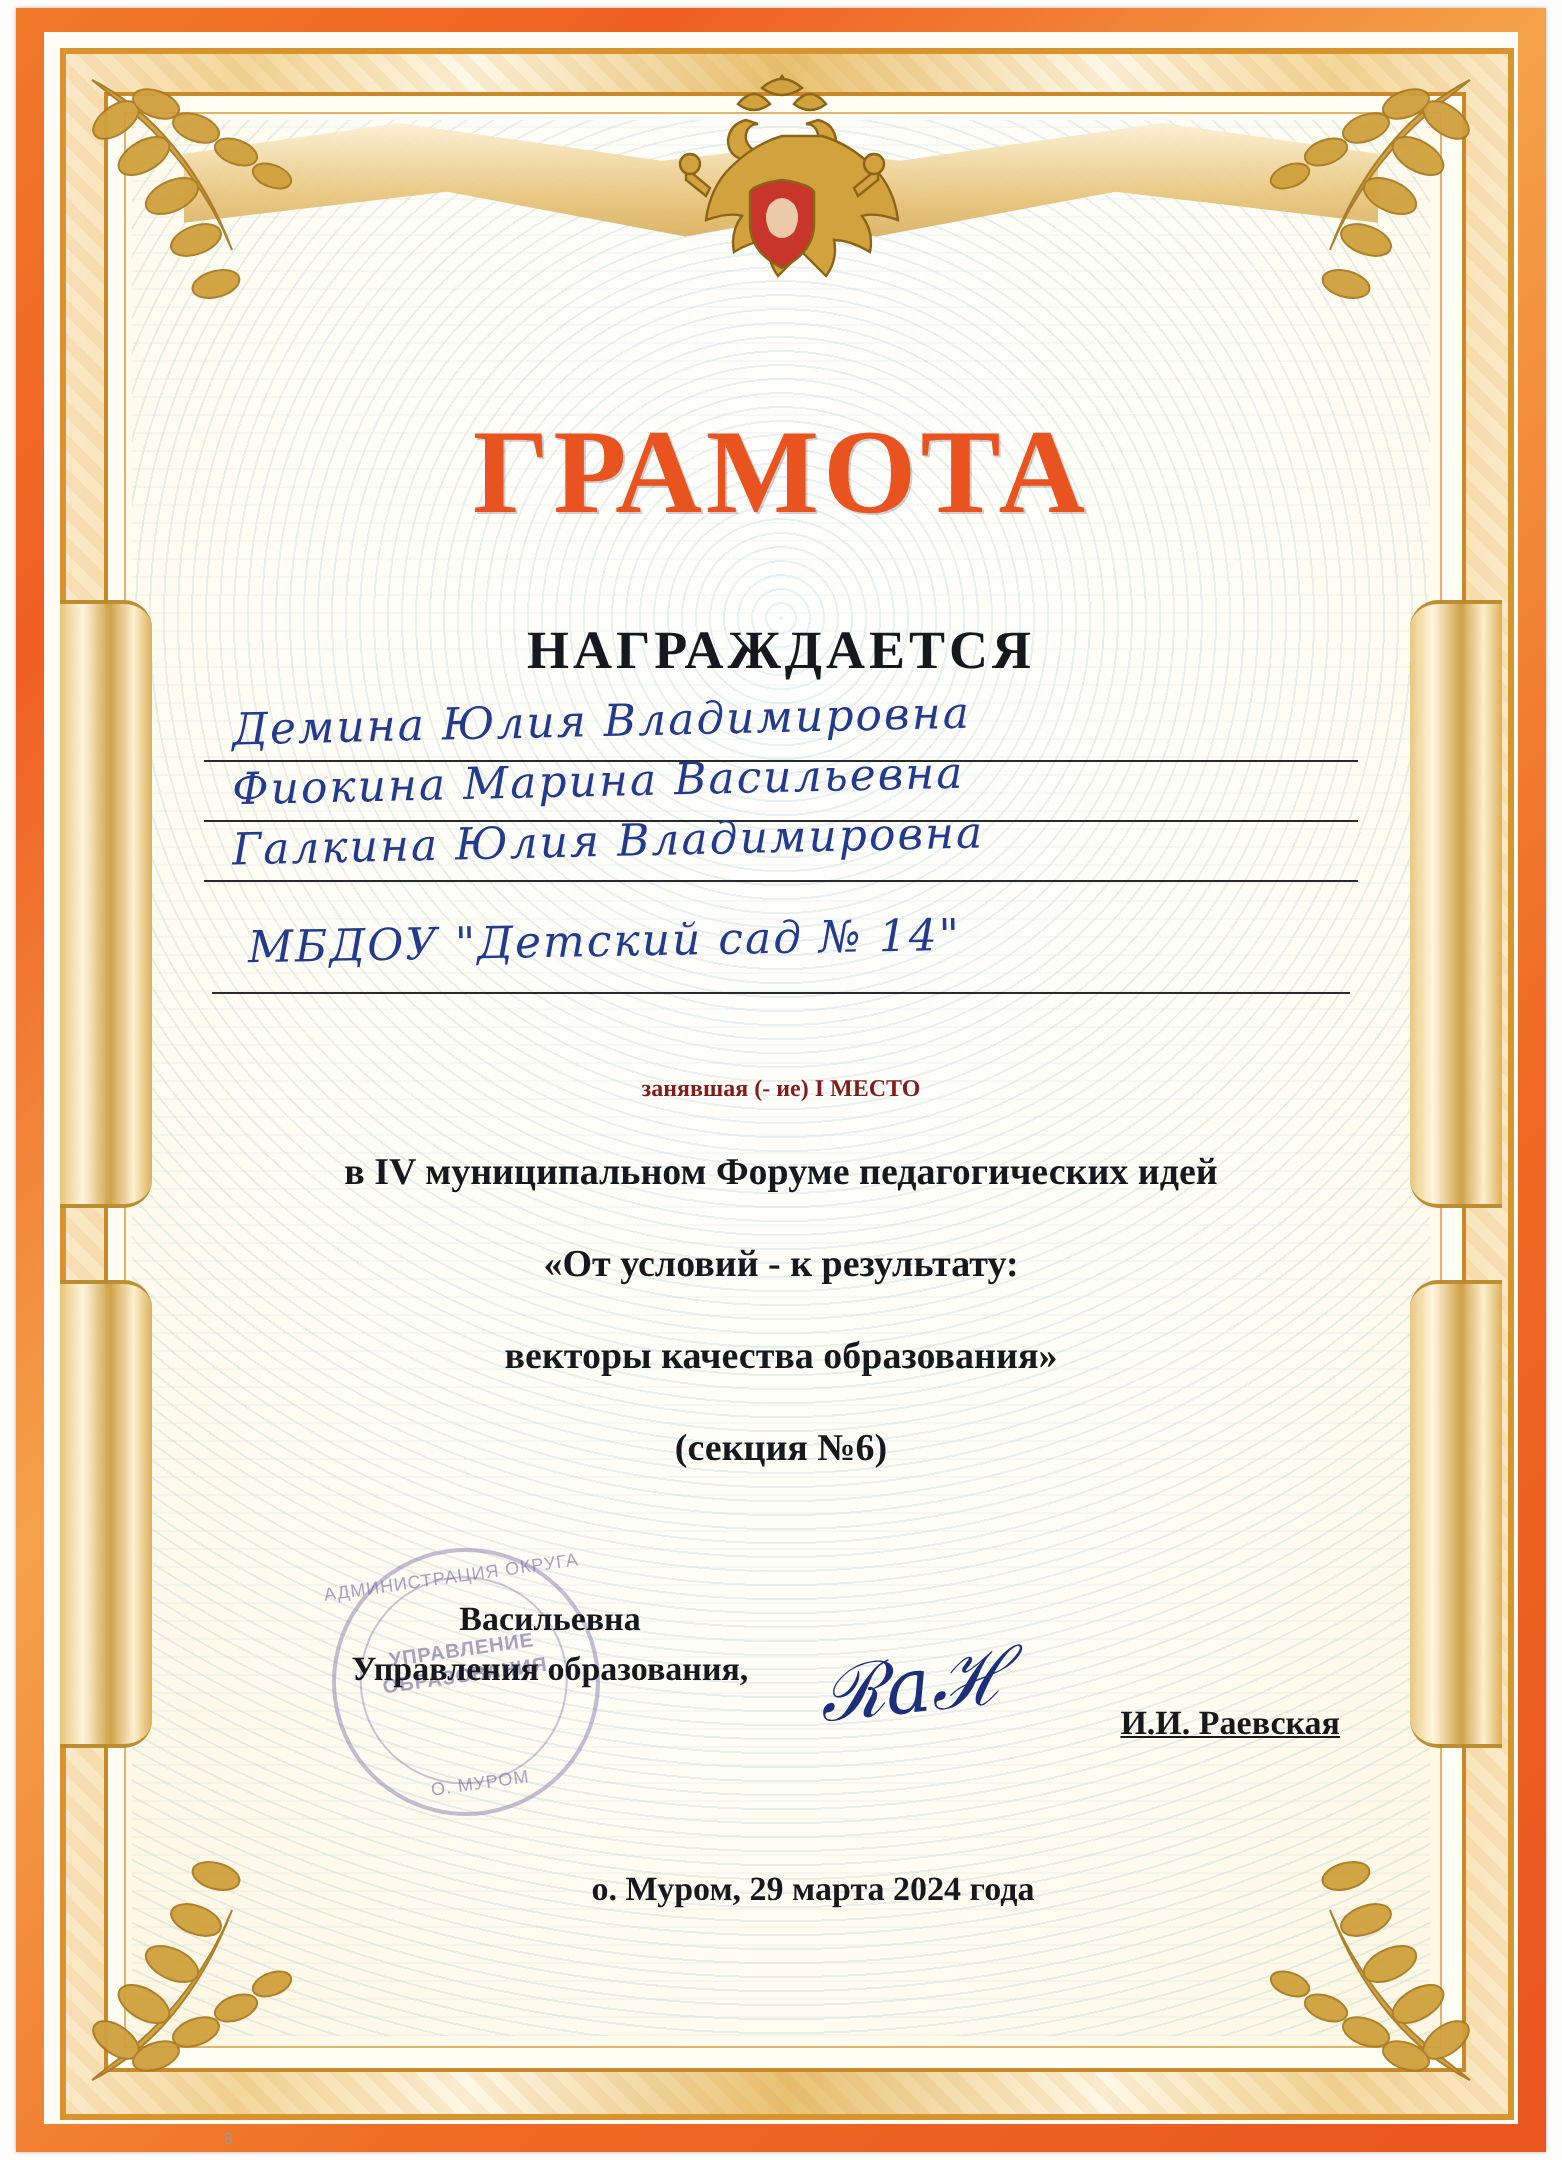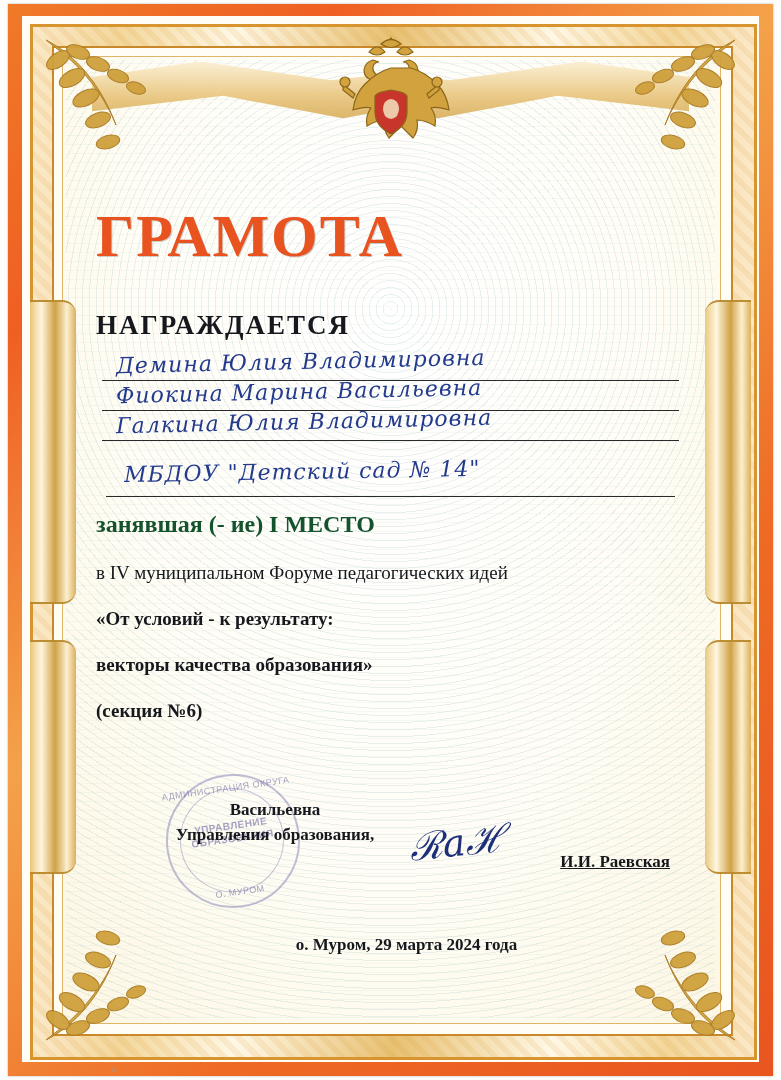--- a/index.html
+++ b/index.html
@@ -137,21 +137,21 @@
     height: 140px;
     text-align: center;
   }
 
   
   .content {
     position: absolute;
     left: 96px;
     top: 180px;
     width: 589px;
-    text-align: left;
+    text-align: center;
   }
 
   .title {
     font-family: "Liberation Serif", serif;
     font-weight: bold;
     font-size: 60px;
     letter-spacing: 2px;
     color: #e8531f;
     text-shadow: 1px 1px 0 rgba(0,0,0,.18);
     margin: 26px 0 0 0;
@@ -207,27 +207,27 @@
     position: absolute;
     left: 18px;
     top: 4px;
     transform: rotate(-1deg);
     white-space: nowrap;
   }
 
   .place-line {
     font-family: "Liberation Serif", serif;
     font-weight: bold;
-    font-size: 24px;
-    color: #14532d;
-    margin-top: 14px;
+    font-size: 12px;
+    color: #7f1d1d;
+    margin-top: 40px;
   }
   .forum-line {
     font-family: "Liberation Serif", serif;
-    font-weight: normal;
+    font-weight: bold;
     font-size: 19px;
     color: #16181d;
     margin-top: 24px;
   }
   .motto-1, .motto-2, .section-line {
     font-family: "Liberation Serif", serif;
     font-weight: bold;
     font-size: 19px;
     color: #16181d;
     margin-top: 24px;

